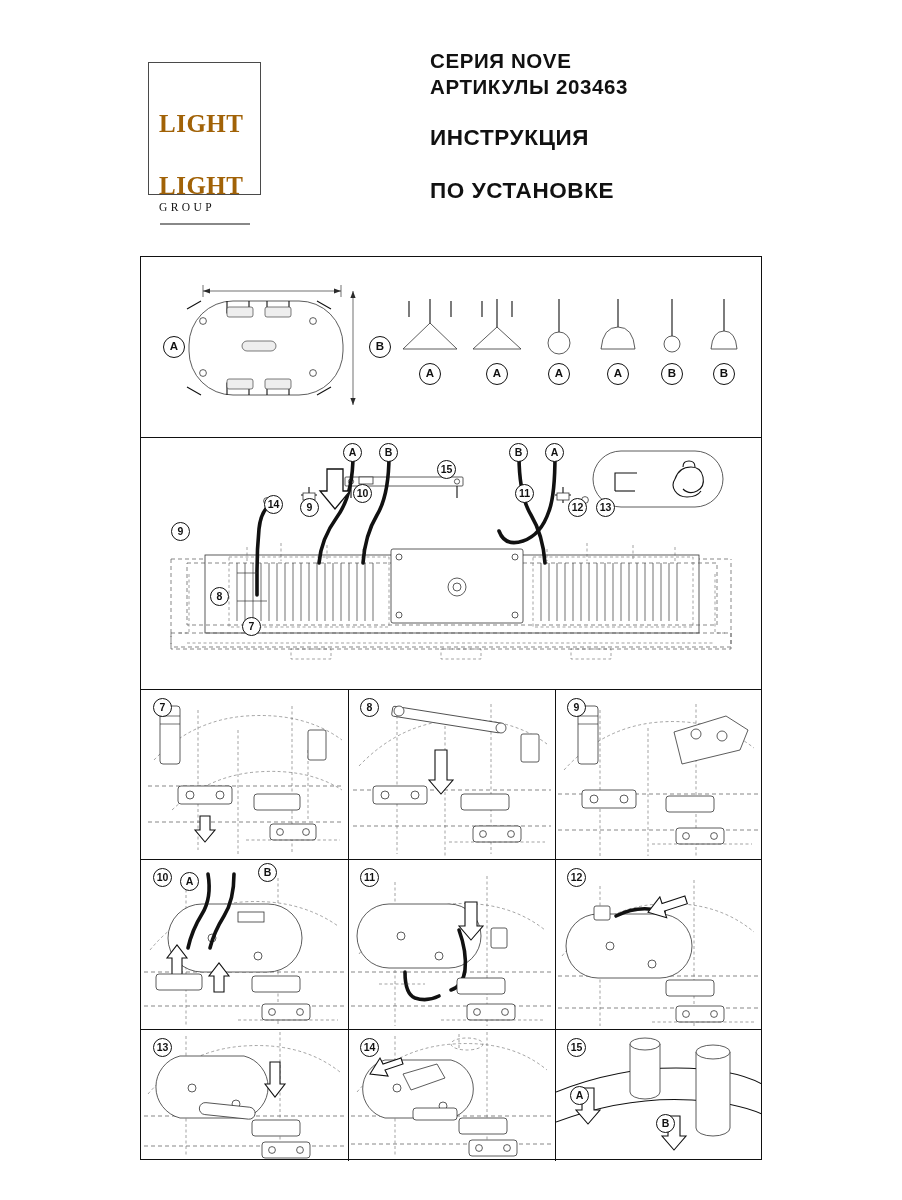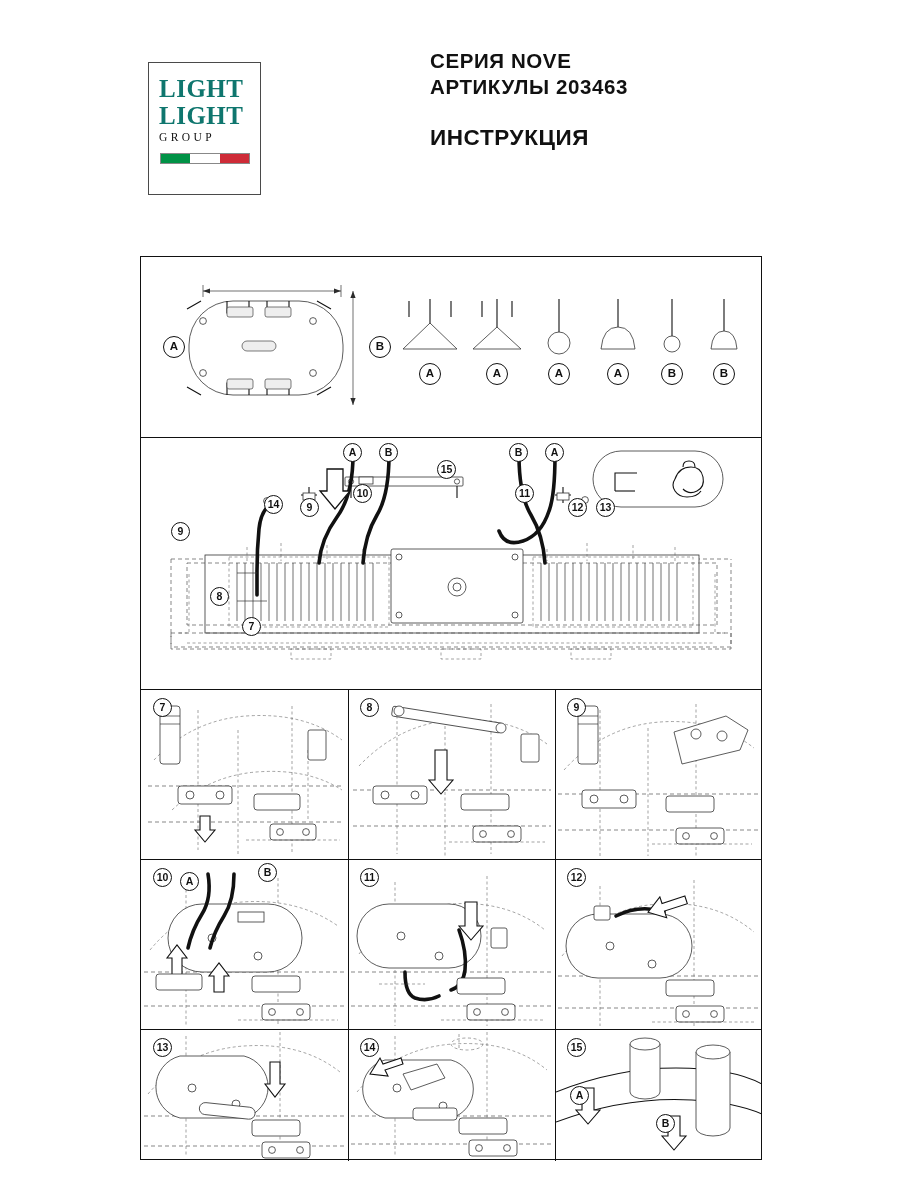--- a/index.html
+++ b/index.html
@@ -27,21 +27,22 @@
     flex-direction: column;
     justify-content: flex-start;
     padding: 12px 0 0 10px;
   }
   .logo-line {
     font-family: "Liberation Serif", serif;
     font-weight: bold;
     font-size: 25px;
     line-height: 27px;
     letter-spacing: 0.5px;
-    color: #0f766e;
+    color: #a16207;
+    margin-top: 35px;
   }
   .logo-group {
     font-family: "Liberation Serif", serif;
     font-size: 11.5px;
     letter-spacing: 3.4px;
     color: #111;
     margin-top: 2px;
   }
   .logo-flag {
     margin-top: 10px;
@@ -139,20 +140,21 @@
       <div class="flag-g"></div>
         <div class="flag-w"></div>
         <div class="flag-r"></div>
     </div>
   </div>
 
   <div class="header-text">
     <div class="hdr-series">СЕРИЯ NOVE</div>
     <div class="hdr-art">АРТИКУЛЫ 203463</div>
     <div class="hdr-inst">ИНСТРУКЦИЯ</div>
+    <div class="hdr-inst">ПО УСТАНОВКЕ</div>
   </div>
 
   <div class="frame">
 
     <div class="hline" style="top:180px"></div>
     <div class="hline" style="top:432px"></div>
     <div class="hline" style="top:602px"></div>
     <div class="hline" style="top:772px"></div>
 
     <div style="position:absolute;left:207px;top:432px;height:472px;border-left:1.2px solid #111"></div>

